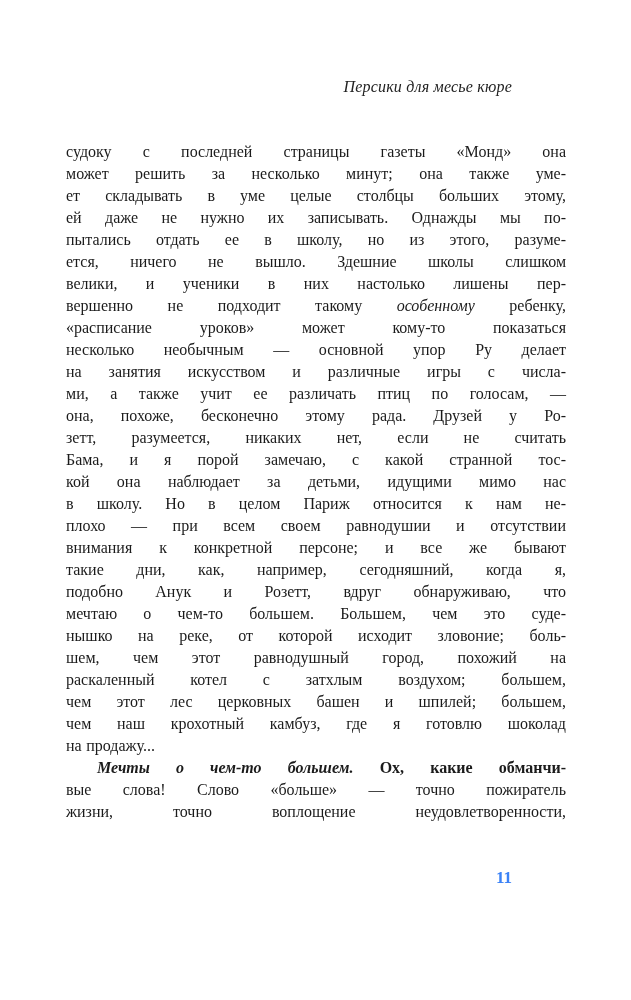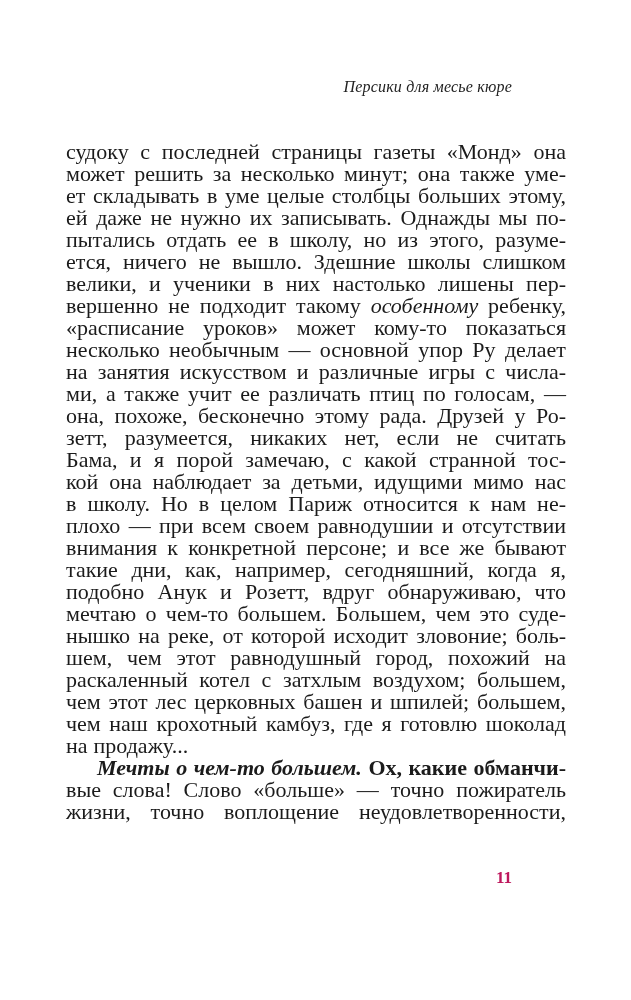--- a/index.html
+++ b/index.html
@@ -31,21 +31,21 @@
     font-style: italic;
     font-size: 16px;
     letter-spacing: 0.2px;
     color: #222222;
   }
   .body-text {
     position: absolute;
     top: 141px;
     left: 66px;
     width: 500px;
-    font-size: 22px;
+    font-size: 16px;
     line-height: 22px;
   }
   .line {
     text-align: justify;
     text-align-last: justify;
     white-space: normal;
     word-spacing: 0.5px;
   }
   .line.no-just {
     text-align-last: left;
@@ -61,21 +61,21 @@
   .page-number {
     position: absolute;
     top: 868px;
     left: 66px;
     width: 500px;
     box-sizing: border-box;
     padding-right: 54px;
     text-align: right;
     font-weight: bold;
     font-size: 17px;
-    color: #be185d;
+    color: #3b82f6;
   }
 </style>
 </head>
 <body>
 
 <div class="page">
   <div class="running-header">Персики для месье кюре</div>
 
   <div class="body-text">
       <div class="line"><span>судоку с последней страницы газеты «Монд» она</span></div>

